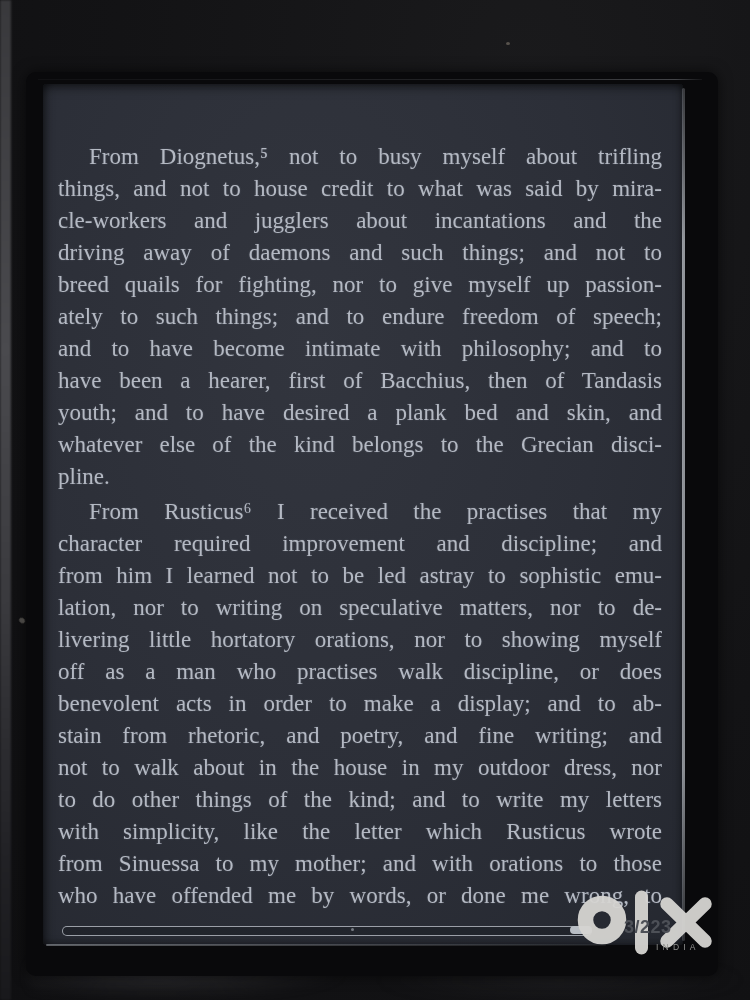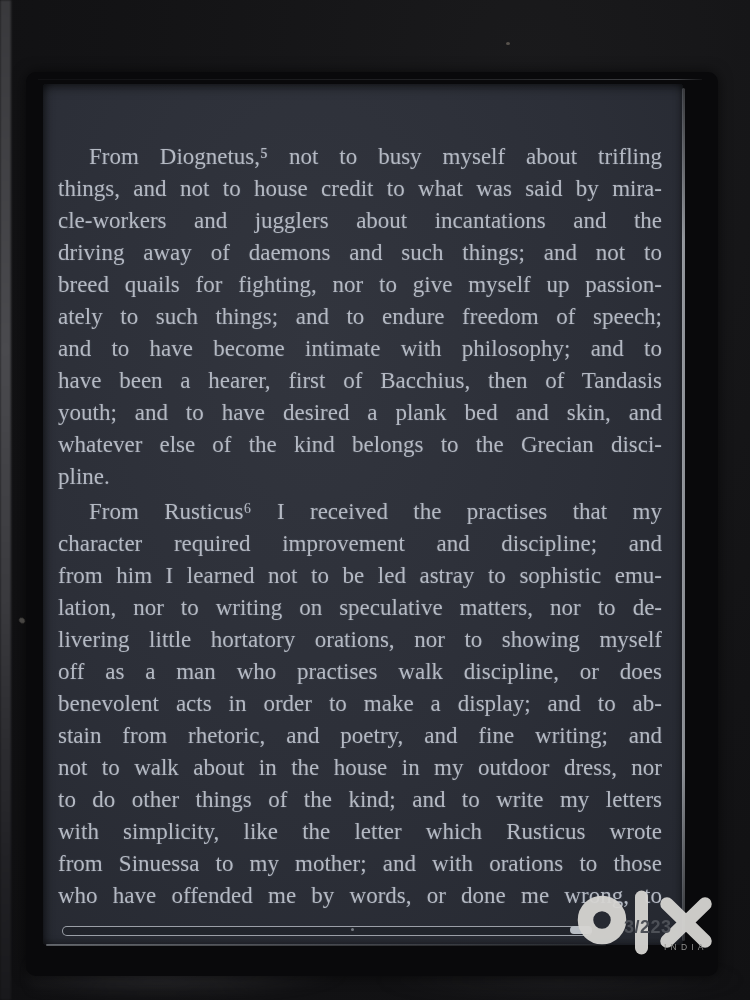--- a/index.html
+++ b/index.html
@@ -84,21 +84,21 @@
   }
   .page-indicator{
     position:absolute;left:624px;top:917px;width:50px;height:20px;
     font-size:18px;font-weight:bold;color:#4d5057;letter-spacing:0.5px;
     text-align:left;z-index:7;
     font-family:"Liberation Sans",sans-serif;
   }
   .watermark{position:absolute;left:560px;top:880px;width:200px;height:100px;z-index:6;}
   .watermark svg{display:block;opacity:0.95;}
   .region-label{
-    position:absolute;left:104px;top:62px;
+    position:absolute;left:96px;top:62px;
     font-size:8.5px;letter-spacing:4.2px;color:#8f8f8d;
     font-family:"Liberation Sans",sans-serif;
   }
   .speck1{
     position:absolute;left:506px;top:42px;width:4px;height:3px;
     background:rgba(150,140,125,0.5);border-radius:50%;filter:blur(0.5px);
   }
   .speck2{
     position:absolute;left:19px;top:618px;width:6px;height:5px;
     background:rgba(160,155,145,0.4);border-radius:50%;

